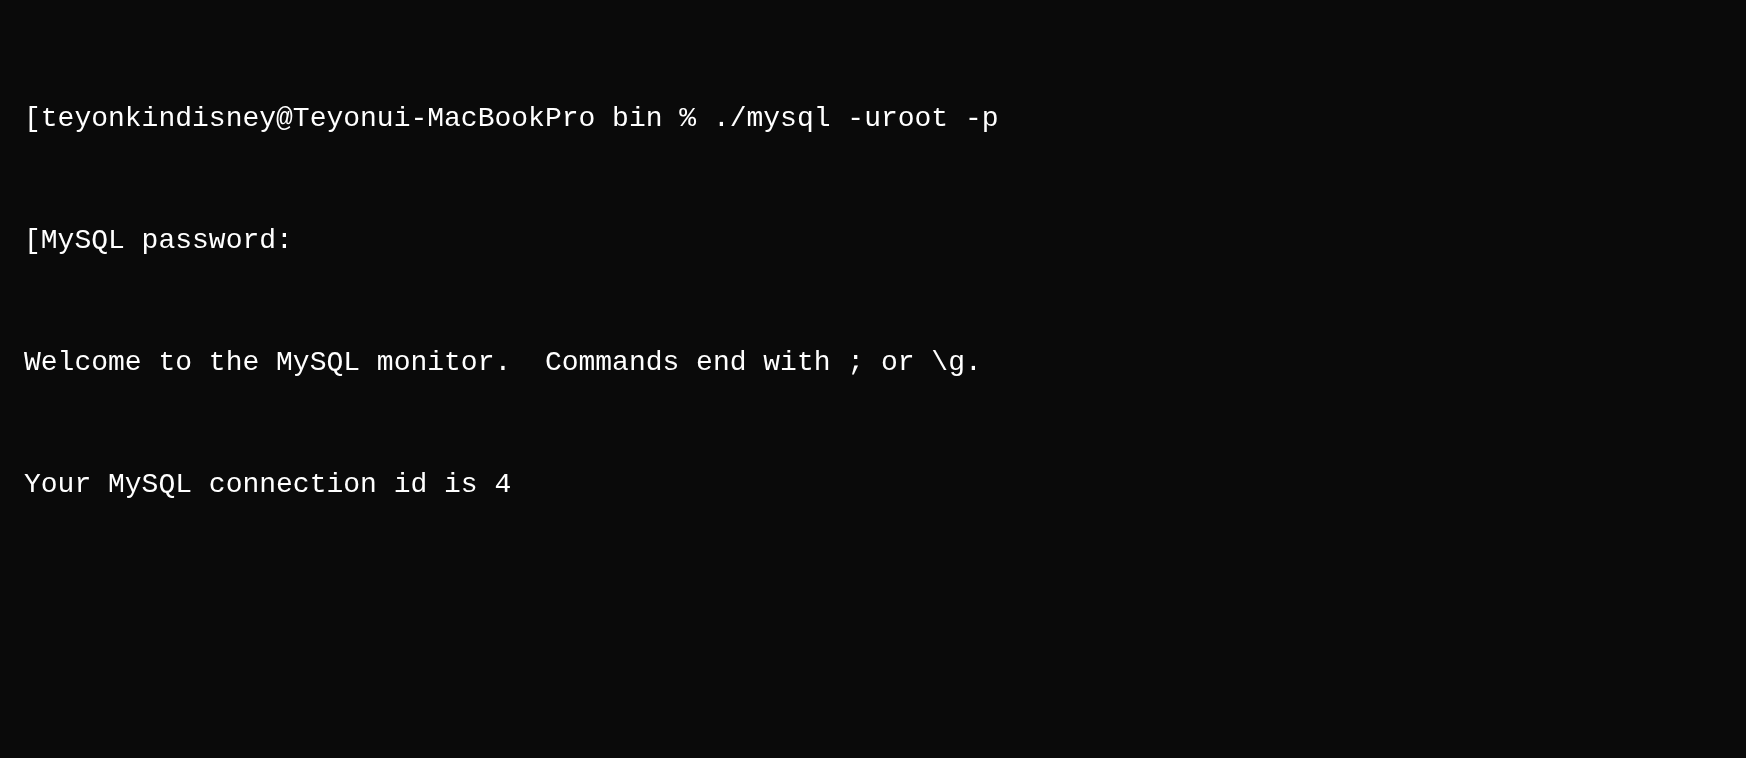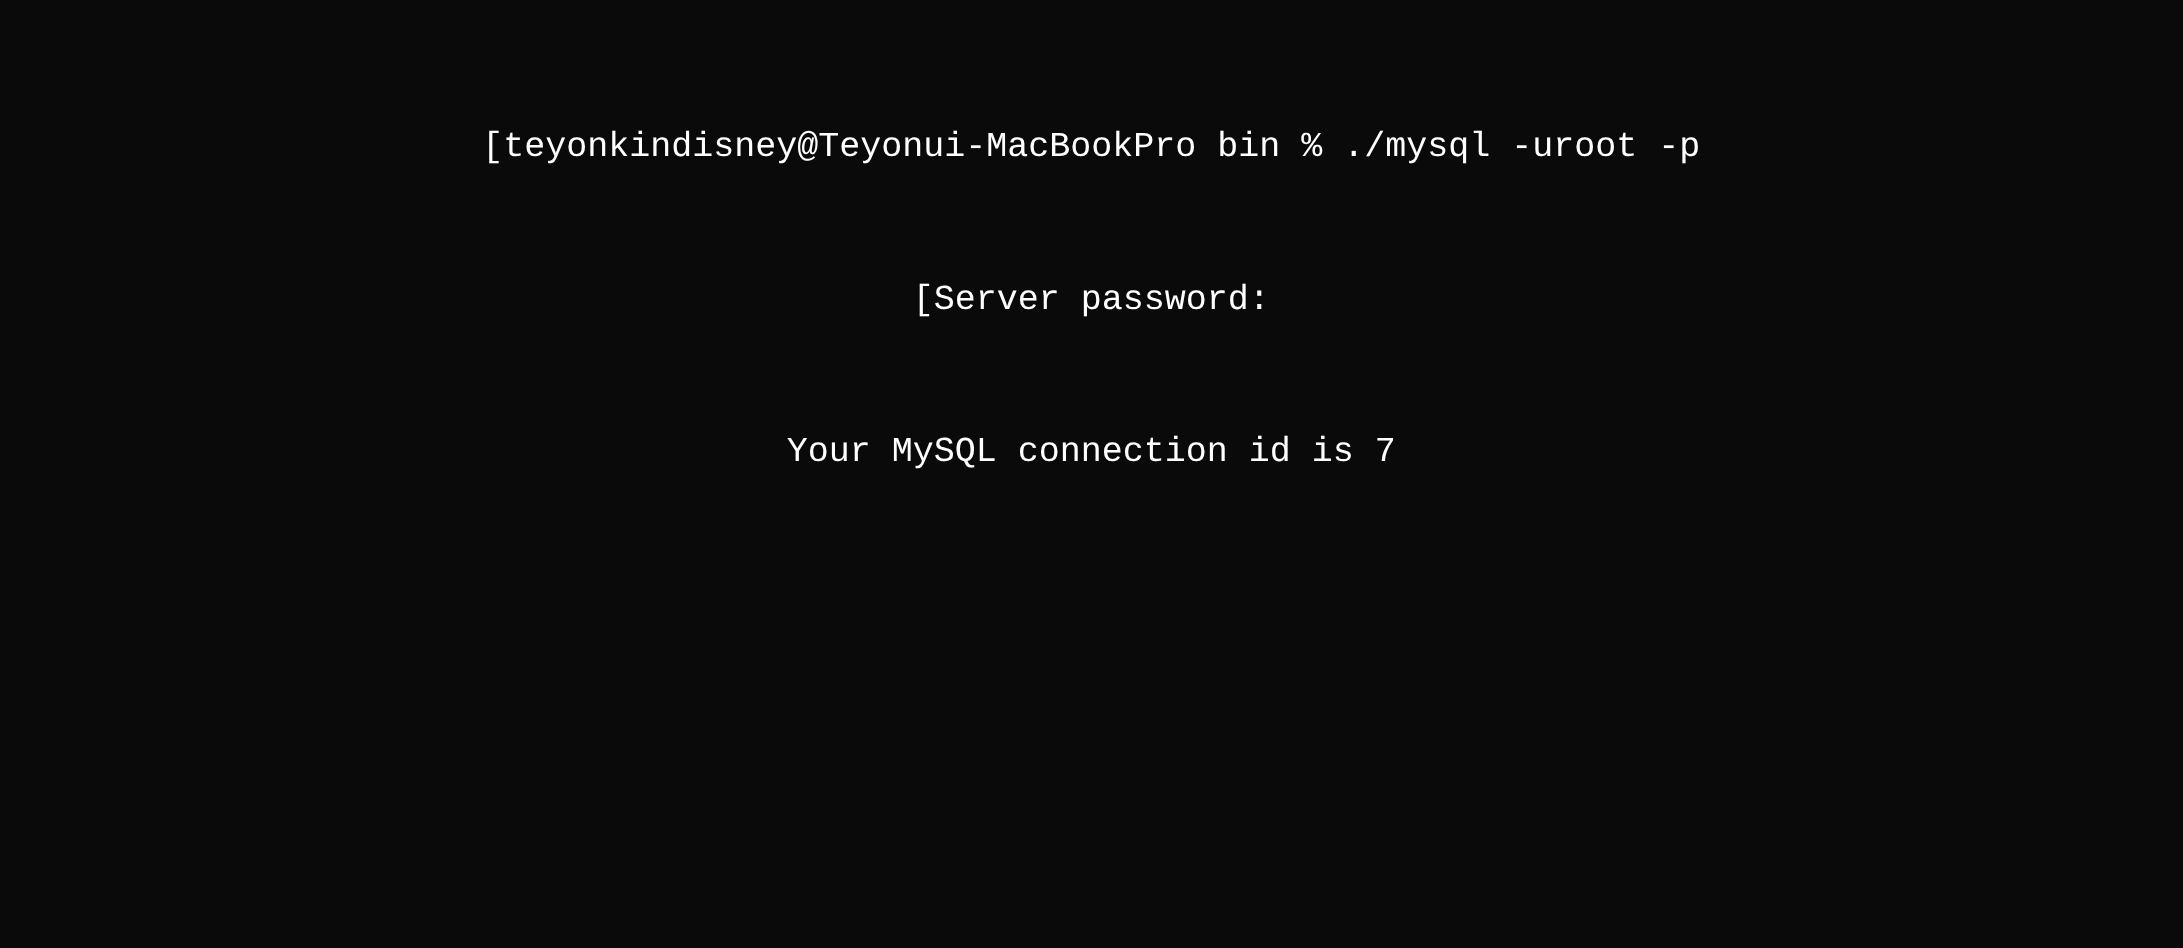--- a/index.html
+++ b/index.html
@@ -1,19 +1,18 @@
 <!DOCTYPE html>
 <html><head>
   <meta charset="utf-8">
   <style>
     * {
       margin: 0;
       padding: 0;
       box-sizing: border-box;
-      text-align: center;
     }
 
     body {
       background-color: #0a0a0a;
       width: 1746px;
       height: 758px;
       overflow: hidden;
       display: flex;
       align-items: flex-start;
       justify-content: flex-start;
@@ -39,22 +38,23 @@
     .blank-line {
       display: block;
       height: 1.45em;
     }
   </style>
 </head>
 <body>
 
 <div class="terminal">
   <span class="terminal-line">[teyonkindisney@Teyonui-MacBookPro bin % ./mysql -uroot -p</span>
-  <span class="terminal-line">[Server password:</span>
-  <span class="terminal-line">Your MySQL connection id is 7</span>
+  <span class="terminal-line">[MySQL password:</span>
+  <span class="terminal-line">Welcome to the MySQL monitor.  Commands end with ; or \g.</span>
+  <span class="terminal-line">Your MySQL connection id is 4</span>
   <span class="blank-line"></span>
   
   
   
   
   
   
   
   
   

